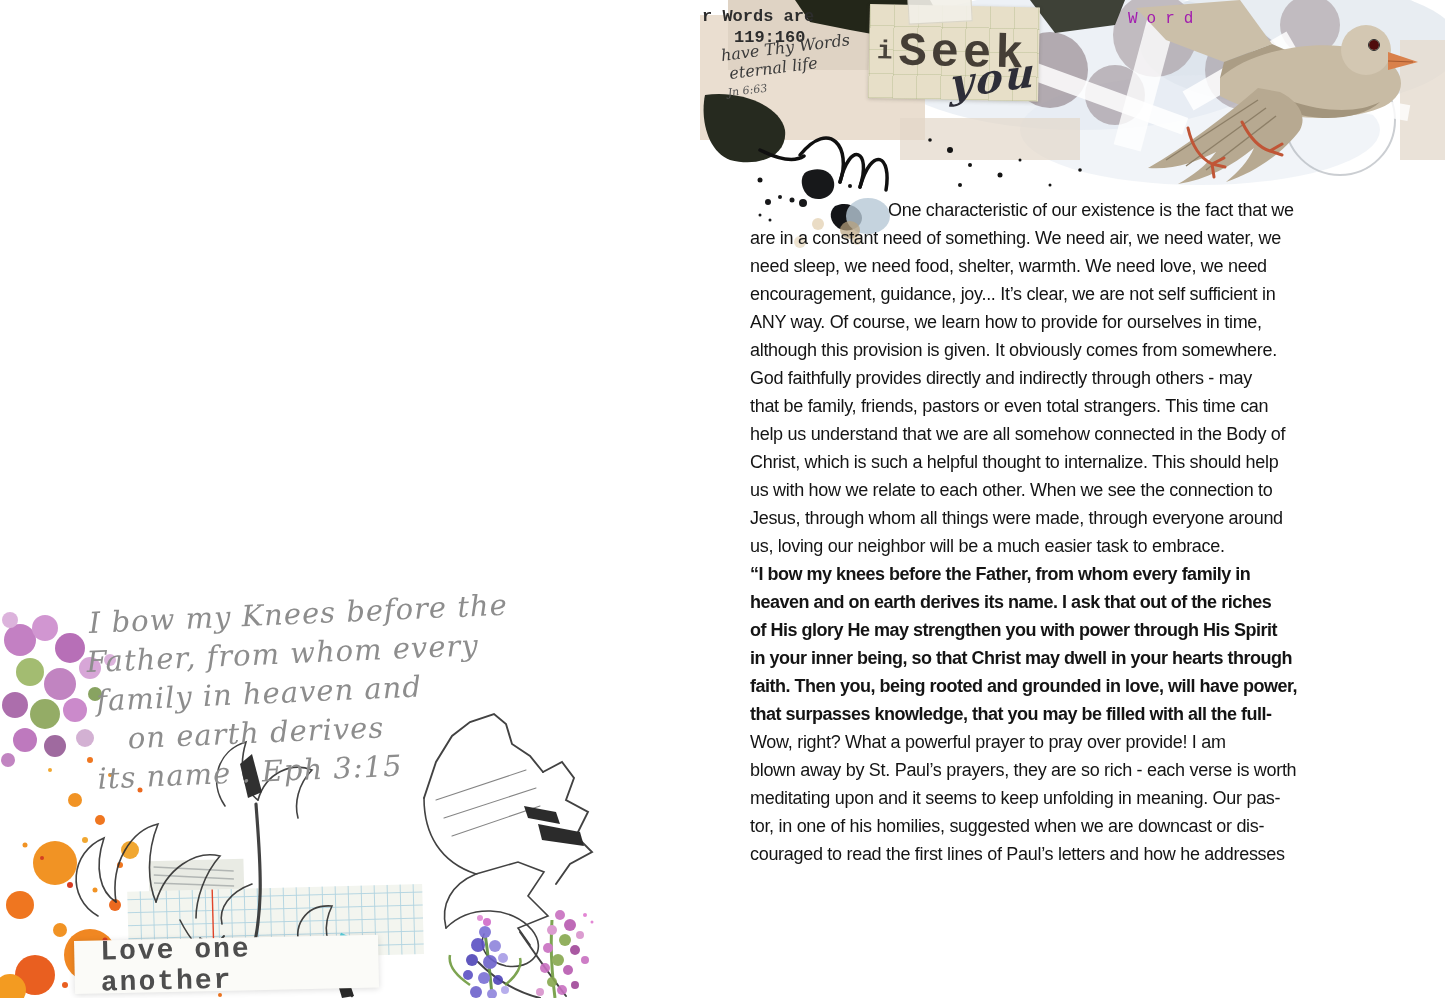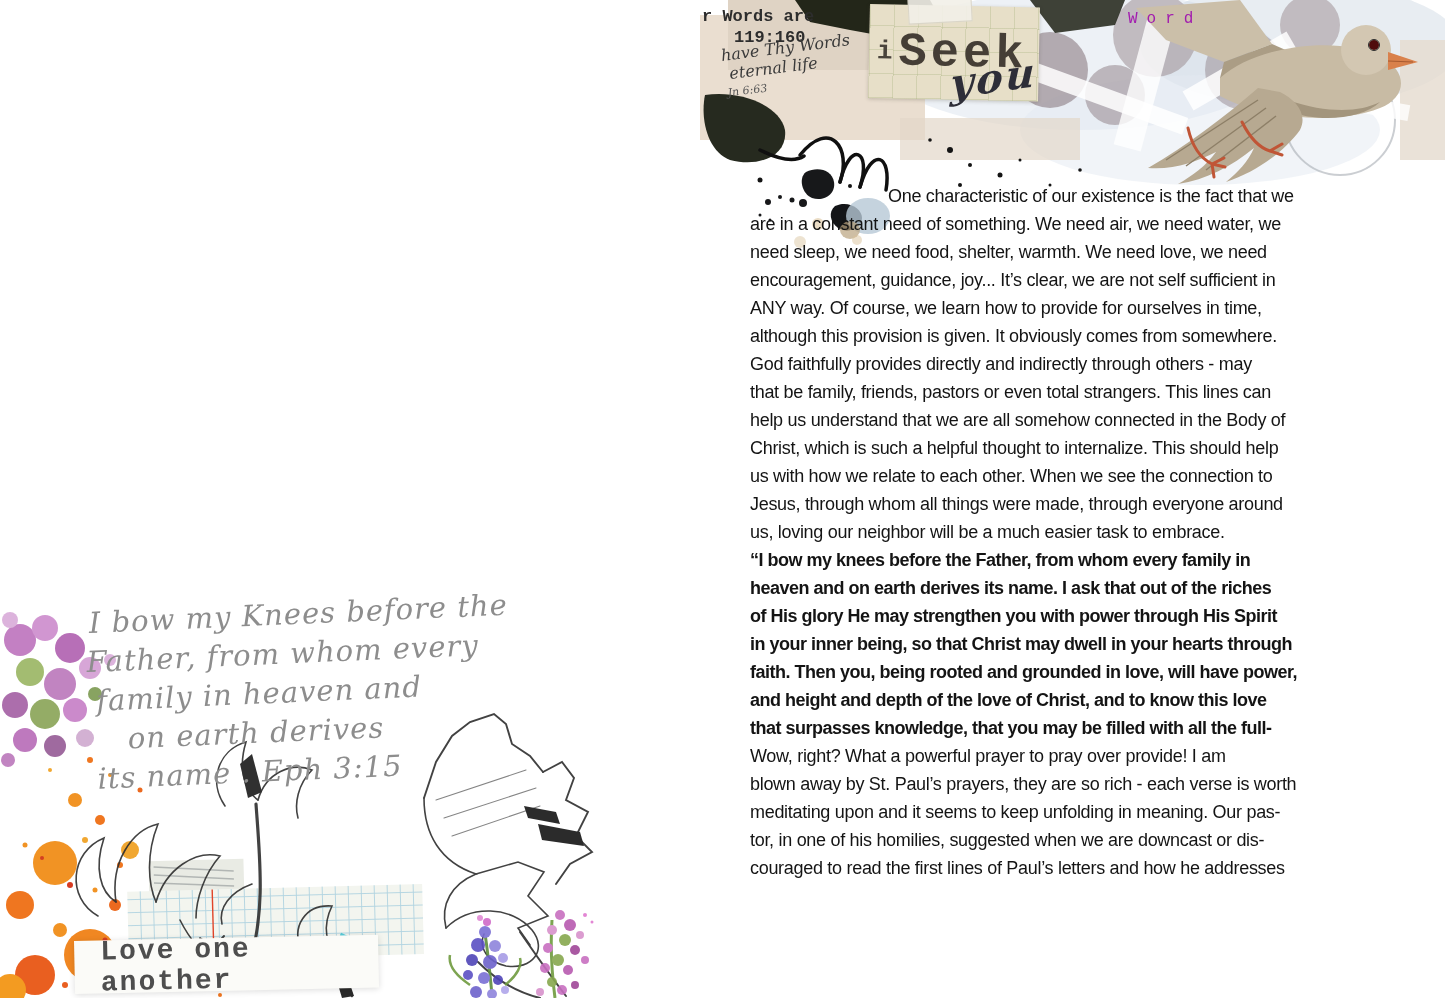--- a/index.html
+++ b/index.html
@@ -71,21 +71,21 @@
     font:italic 700 40px "DejaVu Serif", serif; color:#2e2e38;
     transform:rotate(-8deg) skewX(-10deg); letter-spacing:3px;
   }
   .faint-typed {
     position:absolute; left:428px; top:10px; z-index:1;
     font:16px "Liberation Mono", monospace; color:#a21caf; letter-spacing:9px;
   }
   .splatter-overlay { position:absolute; left:40px; top:160px; width:200px; height:96px; }
   
   .body-text {
-    position:absolute; left:50px; top:182px; width:660px;
+    position:absolute; left:50px; top:196px; width:660px;
     font:18px/28px "Liberation Sans", sans-serif;
     letter-spacing:-0.3px; color:#141414; white-space:nowrap;
   }
   .para-intro .line:first-child { text-indent:138px; }
   .quote .line { font-weight:700; letter-spacing:-0.5px; }
 </style>
 </head>
 <body>
 
 <div class="spread">
@@ -353,34 +353,33 @@
 
     <div class="body-text">
       <div class="para-intro">
           <div class="line">One characteristic of our existence is the fact that we</div>
           <div class="line">are in a constant need of something.  We need air, we need water,  we</div>
           <div class="line">need sleep, we need food, shelter, warmth. We need love, we need</div>
           <div class="line">encouragement,  guidance, joy... It’s clear, we are not self sufficient in</div>
           <div class="line">ANY way.  Of course,  we learn how to provide for ourselves in time,</div>
           <div class="line">although this provision is given. It obviously comes from somewhere.</div>
           <div class="line">God faithfully provides directly and indirectly through others - may</div>
-          <div class="line">that be family, friends, pastors or even total strangers. This lines can</div>
+          <div class="line">that be family, friends, pastors or even total strangers. This time can</div>
           <div class="line">help us understand that we are all somehow connected in the Body of</div>
           <div class="line">Christ, which is such a helpful thought to internalize. This should help</div>
           <div class="line">us with how we relate to each other. When we see the connection to</div>
           <div class="line">Jesus, through whom all things were made,  through everyone around</div>
           <div class="line">us, loving our neighbor will be a much easier task to embrace.</div>
         </div>
       <div class="quote">
           <div class="line">“I bow my knees before the Father, from whom every family in</div>
           <div class="line">heaven and on earth derives its name. I ask that out of the riches</div>
           <div class="line">of His glory He may strengthen you with power through His Spirit</div>
           <div class="line">in your inner being, so that Christ may dwell in your hearts through</div>
           <div class="line">faith. Then you, being rooted and grounded in love, will have power,</div>
-          <div class="line">and height and depth of the love of Christ, and to know this love</div>
           <div class="line">that surpasses knowledge, that you may be filled with all the full-</div>
         </div>
       <div class="para-outro">
           <div class="line">Wow, right? What a powerful prayer to pray over provide! I am</div>
           <div class="line">blown away by St. Paul’s prayers, they are so rich - each verse is worth</div>
           <div class="line">meditating upon and it seems to keep unfolding in meaning. Our pas-</div>
           <div class="line">tor, in one of his homilies, suggested when we are downcast or dis-</div>
           <div class="line">couraged to read the first lines of Paul’s letters and how he addresses</div>
         </div>
     </div>

